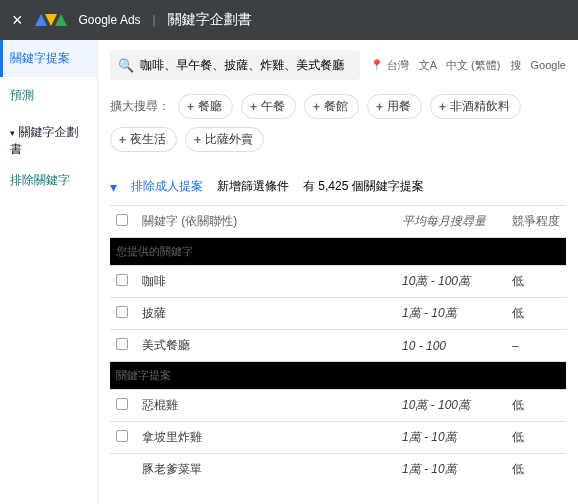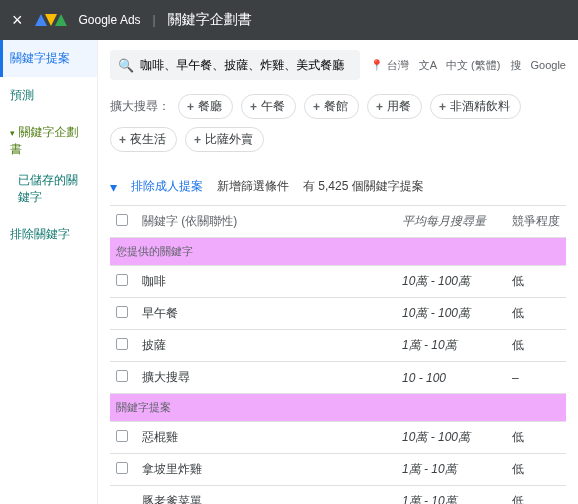--- a/index.html
+++ b/index.html
@@ -10,40 +10,40 @@
   .logo span { width: 0; height: 0; border-style: solid; }
   .logo .b { border-width: 0 6px 12px 6px; border-color: transparent transparent #4285f4 transparent; }
   .logo .y { border-width: 12px 6px 0 6px; border-color: #fbbc04 transparent transparent transparent; margin-left:-4px;}
   .logo .g { border-width: 0 6px 12px 6px; border-color: transparent transparent #34a853 transparent; margin-left:-4px;}
   .top-title { font-size: 14px; }
   .top-sep { color: #888; }
   .main { display: flex; height: calc(100% - 40px); }
   .sidebar { width: 98px; background: #fff; border-right: 1px solid #eee; padding-top: 0; }
   .side-item { padding: 10px 10px; font-size: 12px; color: #0f766e; cursor: pointer; }
   .side-item.active { color: #1a73e8; border-left: 3px solid #1a73e8; background: #f0f6ff; padding-left: 7px; }
-  .side-section { padding: 10px 10px 4px 10px; font-size: 12px; color: #4d7c0f; }
+  .side-section { padding: 10px 10px 4px 10px; font-size: 12px; color: #0f172a; }
   .side-section .caret { display:inline-block; margin-right:4px; font-size:9px;}
   .content { flex: 1; padding: 10px 12px 0 12px; overflow-y: auto; }
   .searchbar { display: flex; align-items: center; background: #f1f3f4; border-radius: 4px; height: 30px; padding: 0 8px; gap: 6px; }
   .searchbar input { flex: 1; border: none; background: transparent; font-size: 12px; outline: none; }
   .row1 { display: flex; align-items: center; gap: 10px; }
   .row1 .searchbar { flex: 1; }
   .loc, .lang, .net { font-size: 11px; color: #5f6368; display: flex; align-items: center; gap: 3px; cursor:pointer;}
   .chips-row { display: flex; align-items: center; gap: 8px; margin: 14px 0 26px 0; flex-wrap: wrap; }
   .chips-label { font-size: 12px; color: #5f6368; }
   .chip { border: 1px solid #dadce0; border-radius: 14px; padding: 3px 10px 3px 8px; font-size: 12px; color: #3c4043; display: flex; align-items: center; gap: 4px; cursor: pointer; }
   .chip .plus { color: #5f6368; font-weight: bold; }
   .filter-row { display: flex; align-items: center; gap: 14px; margin: 8px 0 10px 0; color: #1a73e8; font-size: 12px; }
-  .filter-row .txt2 { color: #404040; text-align: center; }
+  .filter-row .txt2 { color: #000000; text-align: center; }
   .funnel { color: #1a73e8; font-size: 14px; }
   .table { width: 100%; border-collapse: collapse; }
   .table th, .table td { border-top: 1px solid #e0e0e0; padding: 7px 6px; text-align: left; font-size: 12px; font-weight: normal; }
   .table th { color: #5f6368; }
   .th-right, .td-right { text-align: right; font-style: italic; }
-  .section-row td { background: #f0abfc; color: #5f6368; font-size: 11px; padding: 6px 6px; }
+  .section-row td { background: #000000; color: #5f6368; font-size: 11px; padding: 6px 6px; }
   .cb { width: 12px; height: 12px; border: 1.5px solid #9aa0a6; display: inline-block; border-radius: 2px; cursor: pointer; }
   .col-cb { width: 26px; }
   .col-vol { width: 110px; }
   .col-comp { width: 60px; margin-left: 11px; }
   .search-icon { color:#5f6368; font-size:13px; }
   .pin-icon { color:#5f6368; font-size:11px;}
 </style>
 </head>
 <body>
 
@@ -57,21 +57,20 @@
   <span>Google Ads</span>
   <span class="top-sep">|</span>
   <span class="top-title">關鍵字企劃書</span>
 </div>
 
 <div class="main">
   <div class="sidebar">
     <div class="side-item active">關鍵字提案</div>
     <div class="side-item">預測</div>
     <div class="side-section"><span class="caret">▾</span><span>關鍵字企劃書</span></div>
-    <div class="side-item" style="padding-left:18px">已儲存的關鍵字</div>
     <div class="side-item" style="">排除關鍵字</div>
   </div>
 
   <div class="content">
     <div class="row1">
       <div class="searchbar">
         <span class="search-icon">🔍</span>
         <input value="咖啡、早午餐、披薩、炸雞、美式餐廳" style="">
       </div>
       <span class="loc">
@@ -108,33 +107,27 @@
             <td colspan="4">您提供的關鍵字</td>
           </tr>
           <tr>
             <td class="col-cb"><span class="cb"></span></td>
             <td>咖啡</td>
             <td class="td-right">10萬 - 100萬</td>
             <td>低</td>
           </tr>
           <tr>
             <td class="col-cb"><span class="cb"></span></td>
-            <td>早午餐</td>
-            <td class="td-right">10萬 - 100萬</td>
-            <td>低</td>
-          </tr>
-          <tr>
-            <td class="col-cb"><span class="cb"></span></td>
             <td>披薩</td>
             <td class="td-right">1萬 - 10萬</td>
             <td>低</td>
           </tr>
           <tr>
             <td class="col-cb"><span class="cb"></span></td>
-            <td>擴大搜尋</td>
+            <td>美式餐廳</td>
             <td class="td-right">10 - 100</td>
             <td>–</td>
           </tr>
           <tr class="section-row">
             <td colspan="4">關鍵字提案</td>
           </tr>
           <tr>
             <td class="col-cb"><span class="cb"></span></td>
             <td>惡棍雞</td>
             <td class="td-right">10萬 - 100萬</td>

